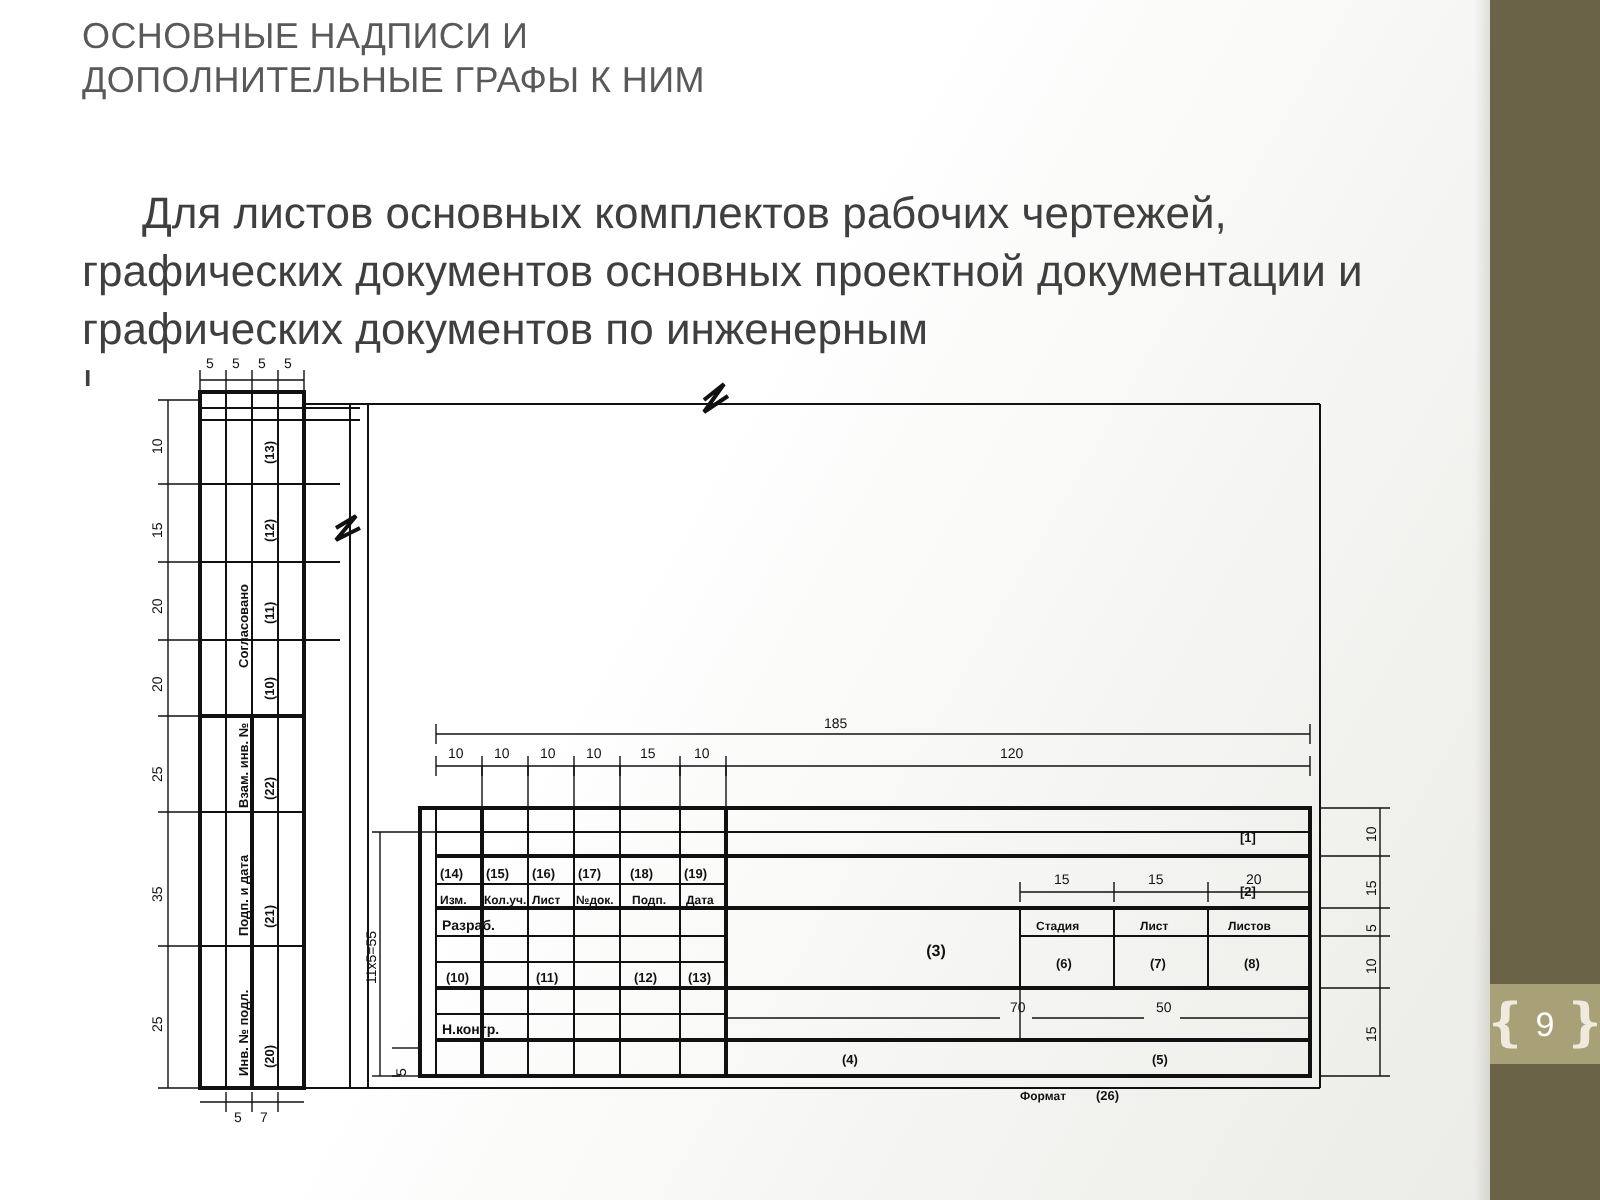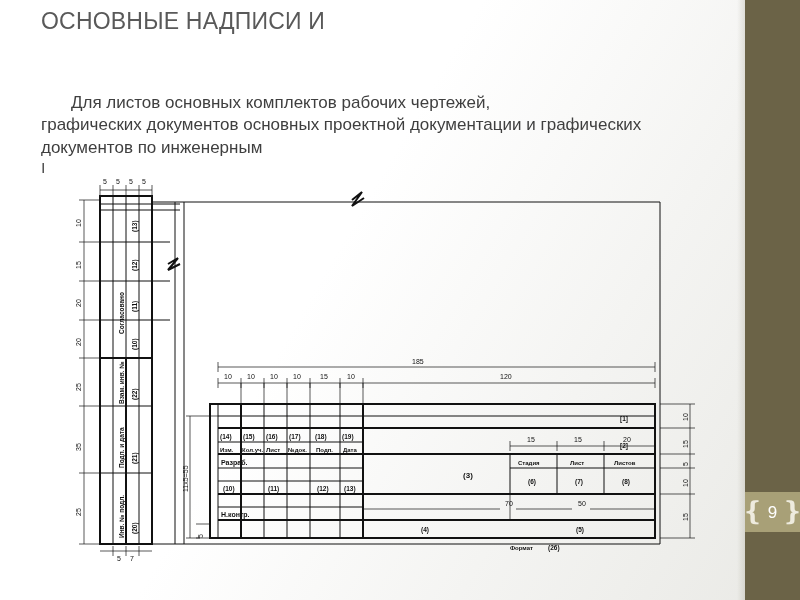--- a/index.html
+++ b/index.html
@@ -33,27 +33,27 @@
     font-family:"Liberation Serif", serif;
   }
   #pagebox .num{
     color:#ffffff;font-size:17px;line-height:1;margin:0 4px;
     font-family:"Liberation Sans", sans-serif;
   }
   
   #title{
     position:absolute;left:41px;top:8px;width:640px;
     color:#595959;
-    font-size:23px;line-height:1.20;
+    font-size:18px;line-height:1.20;
     letter-spacing:.2px;
     font-weight:400;
   }
   #body-text{
     position:absolute;left:41px;top:92px;width:660px;
-    color:#3f3f3f;font-size:17px;line-height:1.32;
+    color:#3f3f3f;font-size:22px;line-height:1.32;
   }
   #body-text .ind{display:block;text-indent:30px;}
   #body-text .cut{display:block;height:14px;overflow:hidden;}
 
   
   #drawing{
     position:absolute;left:0;top:176px;width:745px;height:390px;
   }
   #drawing svg{display:block;}
   .lt{fill:none;stroke:#111;stroke-width:1;}
@@ -75,20 +75,21 @@
   <div id="rail"></div>
 
   <div id="pagebox">
     <span class="brk">❴</span>
     <span class="num">9</span>
     <span class="brk">❵</span>
   </div>
 
   <div id="title">
     <div>ОСНОВНЫЕ НАДПИСИ И</div>
+    <div>ДОПОЛНИТЕЛЬНЫЕ ГРАФЫ К НИМ</div>
   </div>
 
   <div id="body-text">
     <span class="ind">Для листов основных комплектов рабочих чертежей,</span>
     <span>графических документов основных проектной</span>
     <span>документации и графических документов по инженерным</span>
     <span class="cut">|</span>
   </div>
 
   <div id="drawing">

